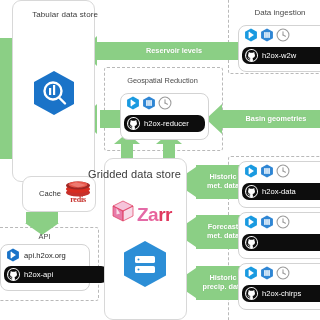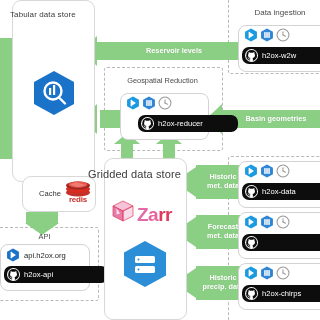--- a/index.html
+++ b/index.html
@@ -14,21 +14,21 @@
   
   .dashed{
     position:absolute;border:1px dashed #b9b9b9;border-radius:3px;
     background:transparent;
   }
   .panel{
     position:absolute;background:#ffffff;border:1px solid #d8d8d8;
     border-radius:9px;box-sizing:border-box;
   }
   .panel-title{
-    position:absolute;left:0;right:0;text-align:left;
+    position:absolute;left:0;right:0;text-align:right;
     font-size:8px;color:#3b3b3b;letter-spacing:.1px;white-space:nowrap;
   }
   .grp-title{
     position:absolute;left:0;right:0;text-align:center;
     font-size:7.4px;color:#4a4a4a;white-space:nowrap;
   }
 
   
   .arrow{position:absolute;background:#8bcf85;}
   .head-left{
@@ -69,21 +69,21 @@
     border-radius:8px;box-sizing:border-box;
   }
   .badges{position:absolute;display:flex;align-items:center;gap:2px;}
 
   .hexicon{width:14px;height:14px;display:block;}
   .clock{width:14px;height:14px;display:block;}
 
   
   .cache-label{position:absolute;font-size:7.6px;color:#333;}
   .redis-wrap{position:absolute;display:flex;flex-direction:column;align-items:center;}
-  .redis-text{font-size:8px;color:#c6302b;font-weight:bold;letter-spacing:-.2px;margin-top:-2px;}
+  .redis-text{font-size:8px;color:#c6302b;font-weight:bold;letter-spacing:-.2px;margin-top:-2px;font-family:Liberation Serif, serif;}
 
   
   .zarr-wrap{position:absolute;display:flex;align-items:center;}
   .zarr-text{font-size:19px;font-weight:bold;letter-spacing:-.5px;line-height:1;}
   .zarr-z{color:#e46aa7;}
   .zarr-a{color:#e8649c;}
   .zarr-rr{color:#e03a5f;}
 
   .api-url{color:#222;font-size:7.6px;margin-left:4px;white-space:nowrap;}
   .api-card{
@@ -231,21 +231,21 @@
       <rect x="4.6" y="5" width="1.8" height="7" fill="#ffffff"></rect>
       <rect x="7.1" y="5" width="1.8" height="7" fill="#ffffff"></rect>
       <rect x="9.6" y="5" width="1.8" height="7" fill="#ffffff"></rect>
     </svg>
     <svg class="clock" viewBox="0 0 16 16">
       <circle cx="8" cy="8" r="6.8" fill="none" stroke="#9a9a9a" stroke-width="1.2"></circle>
       <line x1="8" y1="8" x2="8" y2="4.2" stroke="#9a9a9a" stroke-width="1.2" stroke-linecap="round"></line>
       <line x1="8" y1="8" x2="10.8" y2="9.4" stroke="#9a9a9a" stroke-width="1.2" stroke-linecap="round"></line>
     </svg>
   </div>
-  <div class="gh" style="left:138px;top:115px;width:100px;">
+  <div class="gh" style="left:124px;top:115px;width:81px;">
     <svg width="13" height="13" viewBox="0 0 16 16">
       <circle cx="8" cy="8" r="8" fill="#ffffff"></circle>
       <path fill="#0d0d0d" d="M8 1.3A6.7 6.7 0 0 0 5.9 14.3c.33.06.45-.15.45-.33v-1.2c-1.86.4-2.25-.8-2.25-.8-.3-.77-.74-.98-.74-.98-.6-.41.05-.4.05-.4.67.05 1.02.69 1.02.69.6 1.02 1.56.73 1.94.56.06-.43.23-.73.42-.9-1.48-.17-3.04-.74-3.04-3.3 0-.73.26-1.33.69-1.8-.07-.17-.3-.85.06-1.77 0 0 .56-.18 1.84.69a6.3 6.3 0 0 1 3.35 0c1.28-.87 1.84-.69 1.84-.69.36.92.13 1.6.07 1.77.43.47.68 1.07.68 1.8 0 2.57-1.56 3.13-3.05 3.3.24.2.45.62.45 1.25v1.85c0 .18.12.39.46.33A6.7 6.7 0 0 0 8 1.3z"></path>
     </svg>
     <span class="gh-label">h2ox-reducer</span>
   </div>
 
   <div class="grp-title" style="left:228px;top:8px;width:104px;font-size:8px;">Data ingestion</div>
 
   <div class="svc-card" style="left:238px;top:25px;width:92px;height:47px;"></div>

